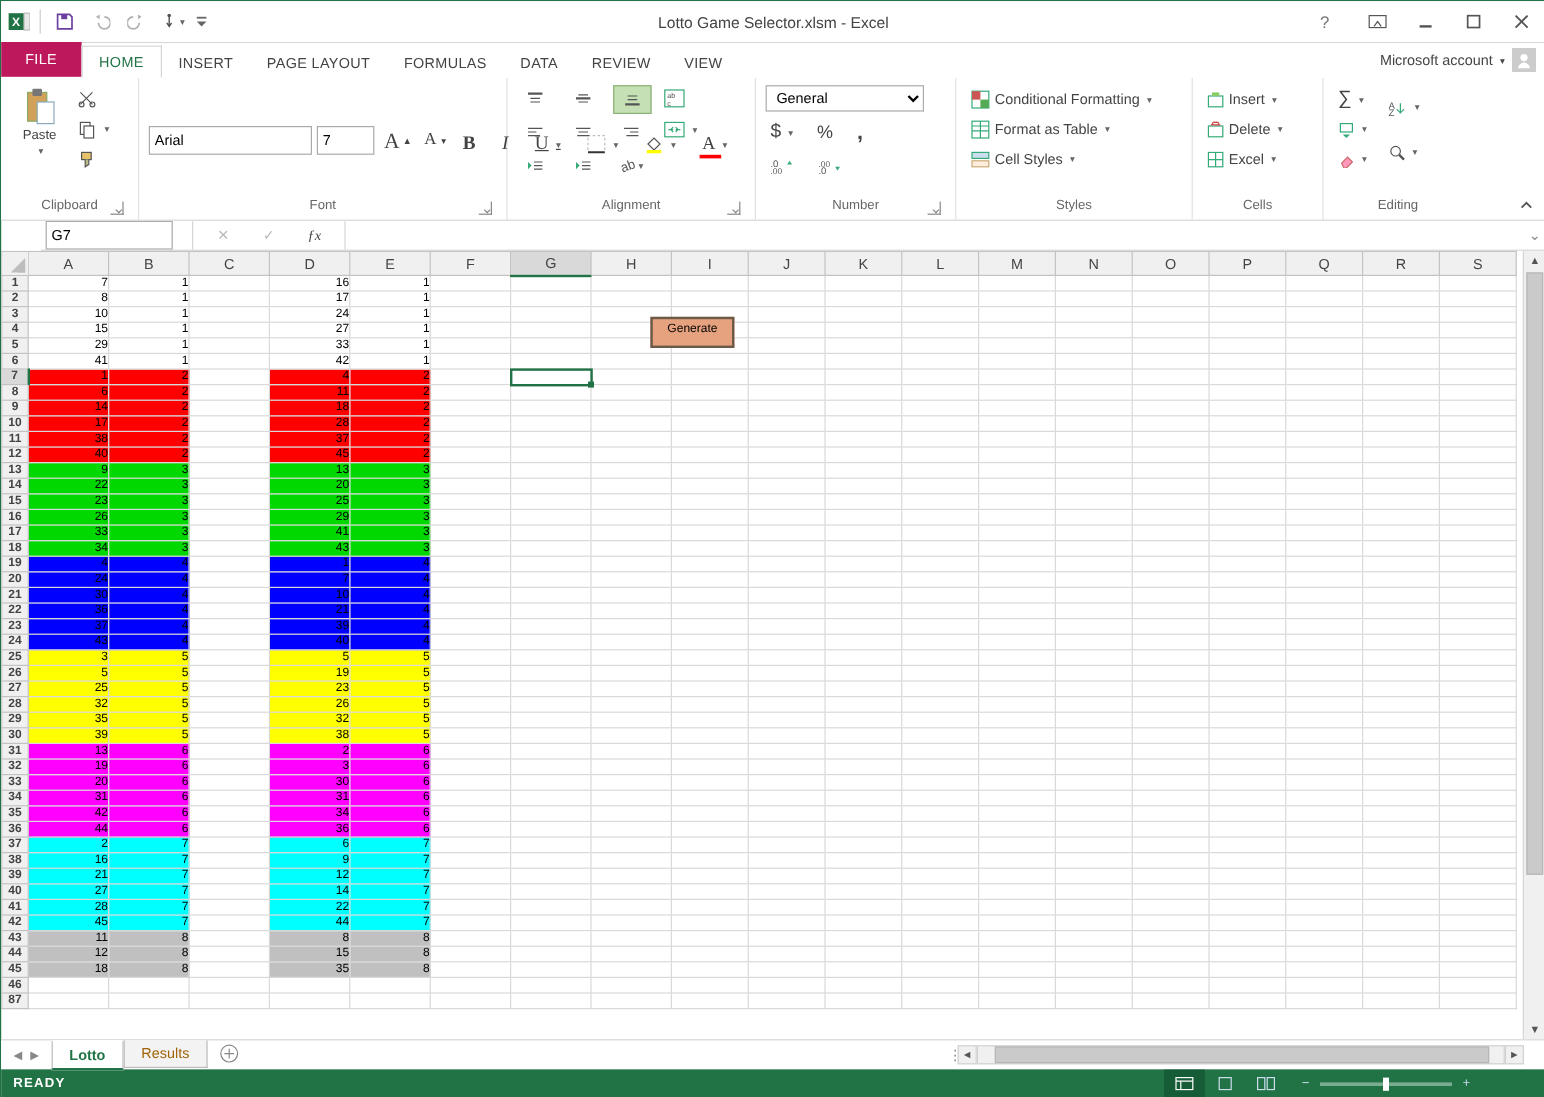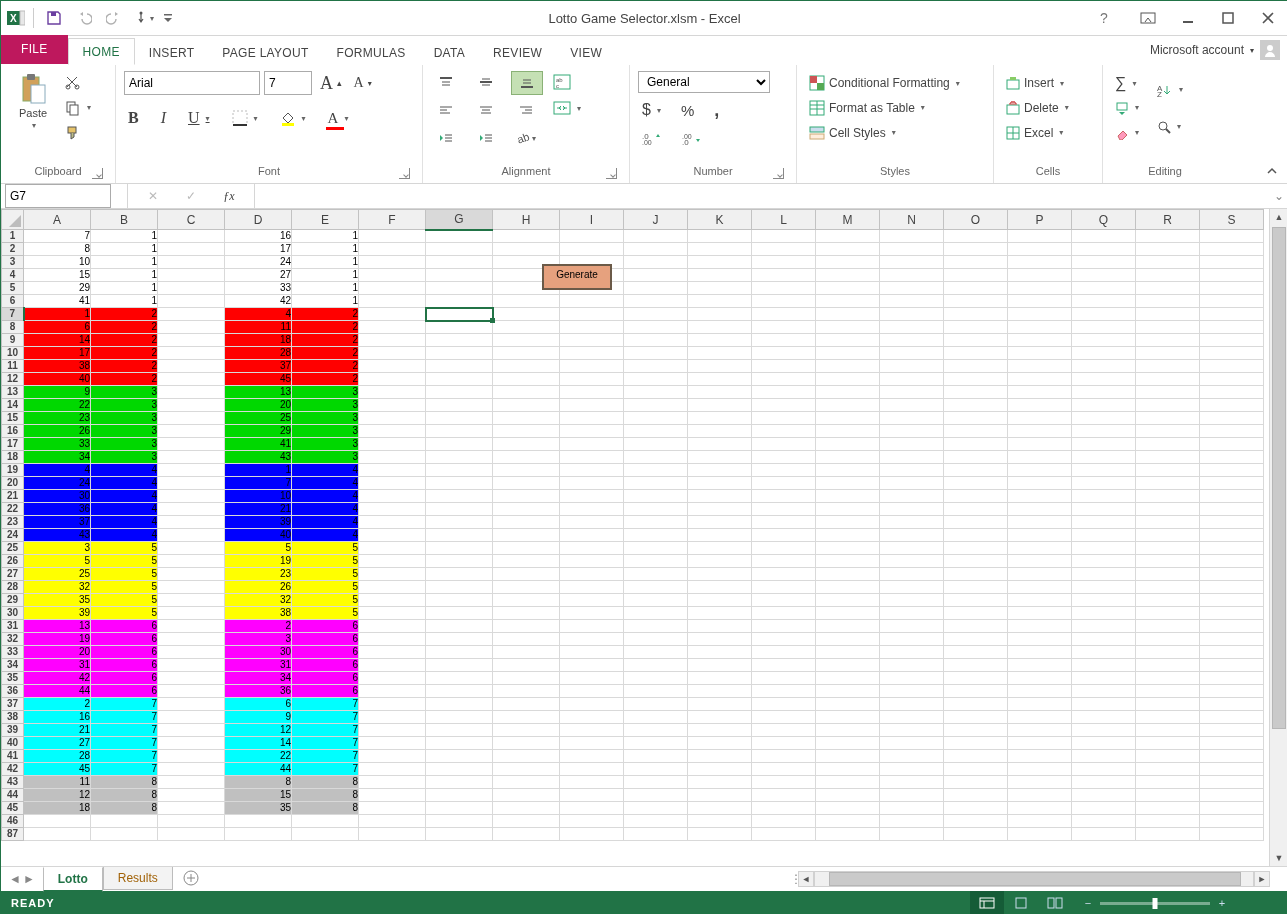--- a/index.html
+++ b/index.html
@@ -233,20 +233,21 @@
   }
 
   
   .formula-bar {
     height:24px;
     display:flex;
     align-items:center;
     border-bottom:1px solid #d6d6d6;
     background:#fff;
     gap:12px;
+    margin-left:33px;
   }
   .name-box {
     width:96px;
     height:22px;
     border:1px solid #ababab;
     font-size:12px;
     padding:0 4px;
     margin:0 4px;
   }
   .fb-sep { width:1px; height:24px; background:#d6d6d6;}
@@ -602,21 +603,21 @@
                   <path d="M6 8v6l3-2v-4" fill="#bb8" stroke="#555"></path>
                 </svg>
               </span>
             </span>
         </div>
       </div>
       <div class="group-label"><span>Clipboard</span><span class="dlg-launch"></span></div>
     </div>
 
     <div class="group" style="width:290px">
-      <div class="group-body" style="flex-direction:column;gap:6px;">
+      <div class="group-body" style="flex-direction:row;gap:6px;">
         <div class="row">
           <input class="nf-combo font-name" value="Arial" style="">
           <input class="nf-combo font-size" value="7" style="">
           <span class="btn-small" style="font-family:serif;font-size:18px;">A<span style="font-size:9px;vertical-align:super">▴</span></span>
           <span class="btn-small" style="font-family:serif;font-size:14px;">A<span style="font-size:8px;vertical-align:super">▾</span></span>
         </div>
         <div class="row" style="gap:14px;padding-top:6px;">
           <span class="btn-small" style="font-weight:bold;font-family:serif;font-size:16px;">B</span>
           <span class="btn-small" style="font-style:italic;font-family:serif;font-size:16px;">I</span>
           <span class="btn-small splitdrop" style="text-decoration:underline;font-family:serif;font-size:16px;">U</span>

